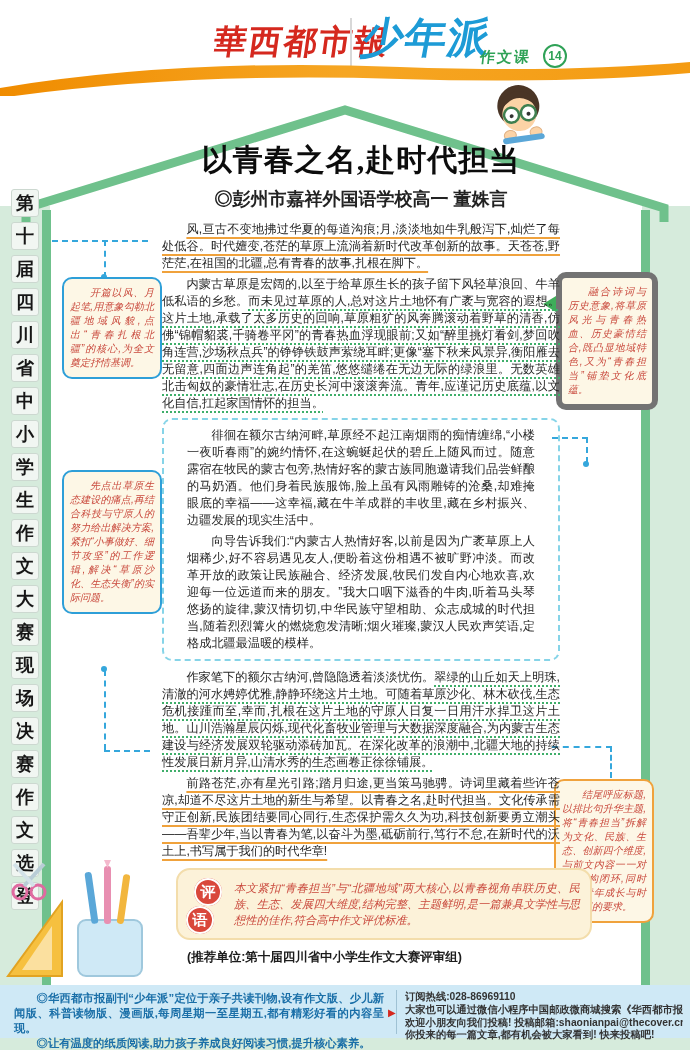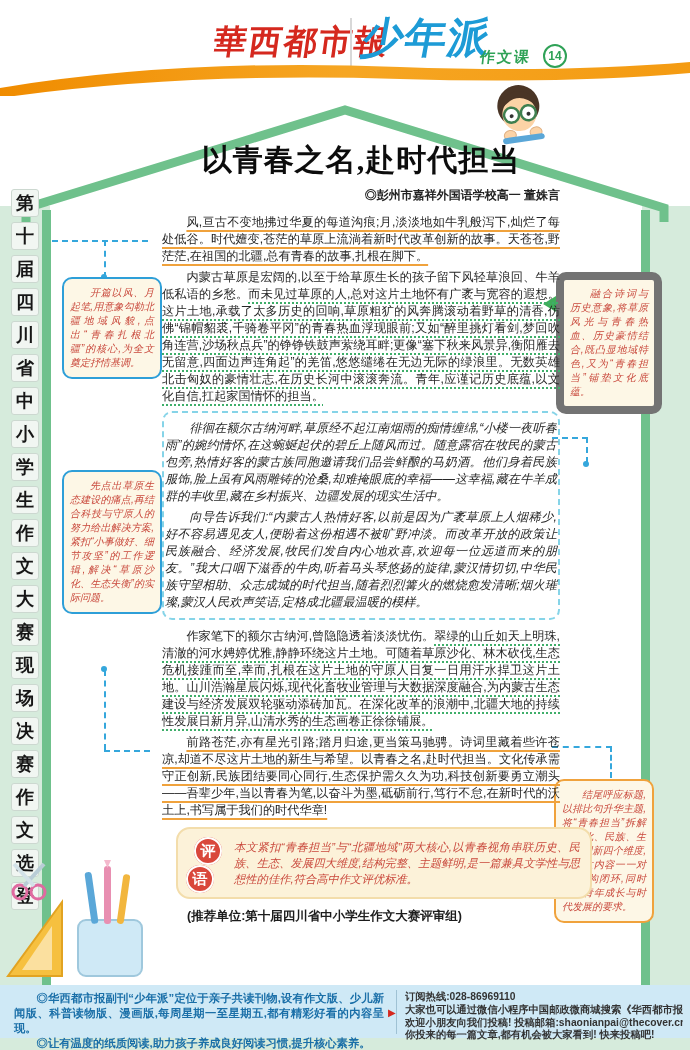--- a/index.html
+++ b/index.html
@@ -24,40 +24,40 @@
   .wall-left{left:42px;}
   .wall-right{left:641px;}
 
   
   .vertical-title{position:absolute;left:11px;top:189px;width:30px;}
   .vchar{width:26px;height:26px;margin:0 0 5px 0;background:#f1f6f2;border:1px solid #ccd8d0;border-radius:3px;color:#161616;font-size:18px;font-weight:700;text-align:center;line-height:26px;}
 
   
   .main-col{position:absolute;left:162px;top:140px;width:398px;}
   .page-title{font-size:30px;font-weight:900;color:#0c0c0c;text-align:center;letter-spacing:1px;margin:0 0 6px 0;font-family:"Liberation Serif", serif;}
-  .byline{font-size:12px;font-weight:700;color:#222;text-align:right;margin:0 0 10px 0;}
+  .byline{font-size:18px;font-weight:700;color:#222;text-align:center;margin:0 0 10px 0;}
   .para{font-size:12.2px;line-height:17px;color:#262626;text-align:justify;text-indent:2em;margin:0 0 4px 0;font-weight:500;}
   .u-orange{text-decoration:underline;text-decoration-color:#f0a23c;text-decoration-thickness:2px;text-underline-offset:4px;}
   .u-green{text-decoration:underline dotted #3fae6a;text-decoration-thickness:2px;text-underline-offset:4px;}
-  .quote-box{border:2px dashed #86d4e8;border-radius:10px;padding:7px 1px;margin:6px 0 8px 0;font-style:italic;}
+  .quote-box{border:2px dashed #86d4e8;border-radius:10px;padding:7px 23px;margin:6px 0 8px 0;}
   .quote-box .para:last-child{margin-bottom:0;}
 
   
   .comment-box{position:relative;background:#fcf2d9;border:2px solid #f3ddab;border-radius:14px;margin:8px 0 0 14px;width:346px;padding:10px 10px 10px 56px;}
   .seal{position:absolute;width:28px;height:28px;border-radius:50%;background:#d9473b;color:#fff;font-size:15px;font-weight:900;text-align:center;line-height:28px;box-shadow:0 0 0 2px #fff inset;}
   .seal-top{left:16px;top:8px;}
   .seal-bottom{left:8px;top:36px;}
   .comment-text{font-size:11.3px;line-height:16px;color:#c9493d;text-align:justify;font-style:italic;}
   .recommender{font-size:12.5px;font-weight:700;color:#1c1c1c;margin:9px 0 0 25px;}
 
   
   .bubble{position:absolute;background:#fdf7e6;border-radius:10px;padding:7px 6px;font-size:10px;line-height:14px;color:#c9493d;text-align:justify;text-indent:2em;font-style:italic;}
   .bubble-l1{left:62px;top:277px;width:84px;border:2px solid #2e9fd8;}
   .bubble-l2{left:62px;top:470px;width:84px;border:2px solid #2e9fd8;}
-  .bubble-r1{left:556px;top:272px;width:78px;border:8px solid #737373;}
+  .bubble-r1{left:556px;top:272px;width:78px;border:6px solid #737373;}
   .bubble-r2{left:556px;top:468px;width:80px;border:2px solid #2e9fd8;}
   .bubble-r3{left:554px;top:779px;width:84px;border:2px solid #f0a23c;}
 
   
   .dash-v{position:absolute;width:0;border-left:2px dashed #35a7dc;}
   .dash-h{position:absolute;height:0;border-top:2px dashed #35a7dc;}
   .dot{position:absolute;width:6px;height:6px;border-radius:50%;background:#35a7dc;}
   .tail-r1{position:absolute;left:543px;top:296px;width:0;height:0;border-top:8px solid transparent;border-bottom:8px solid transparent;border-right:13px solid #3fae5a;}
 
   

